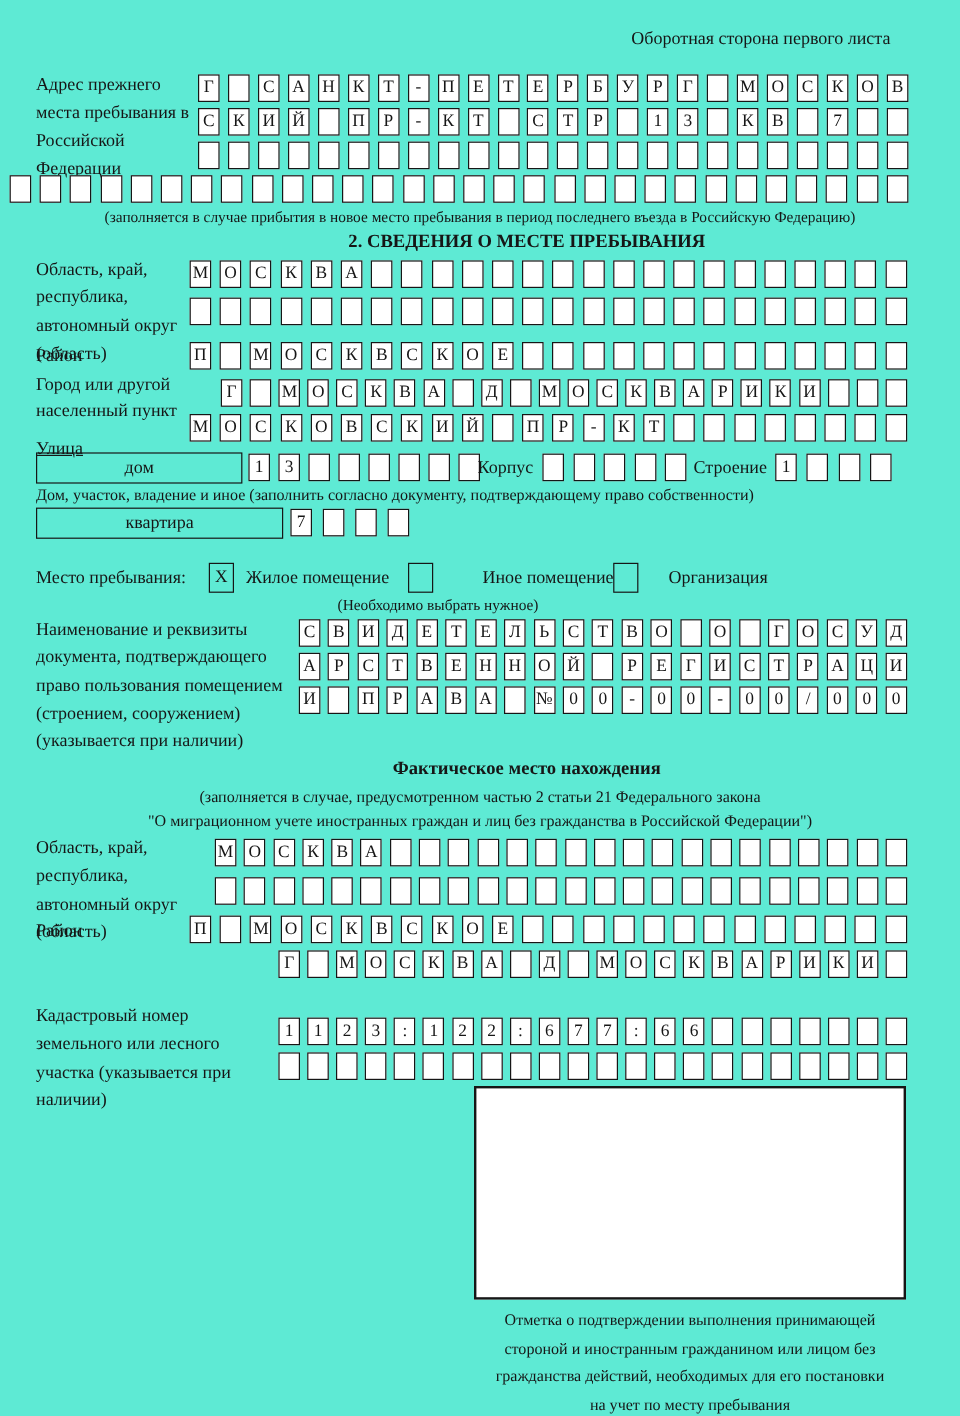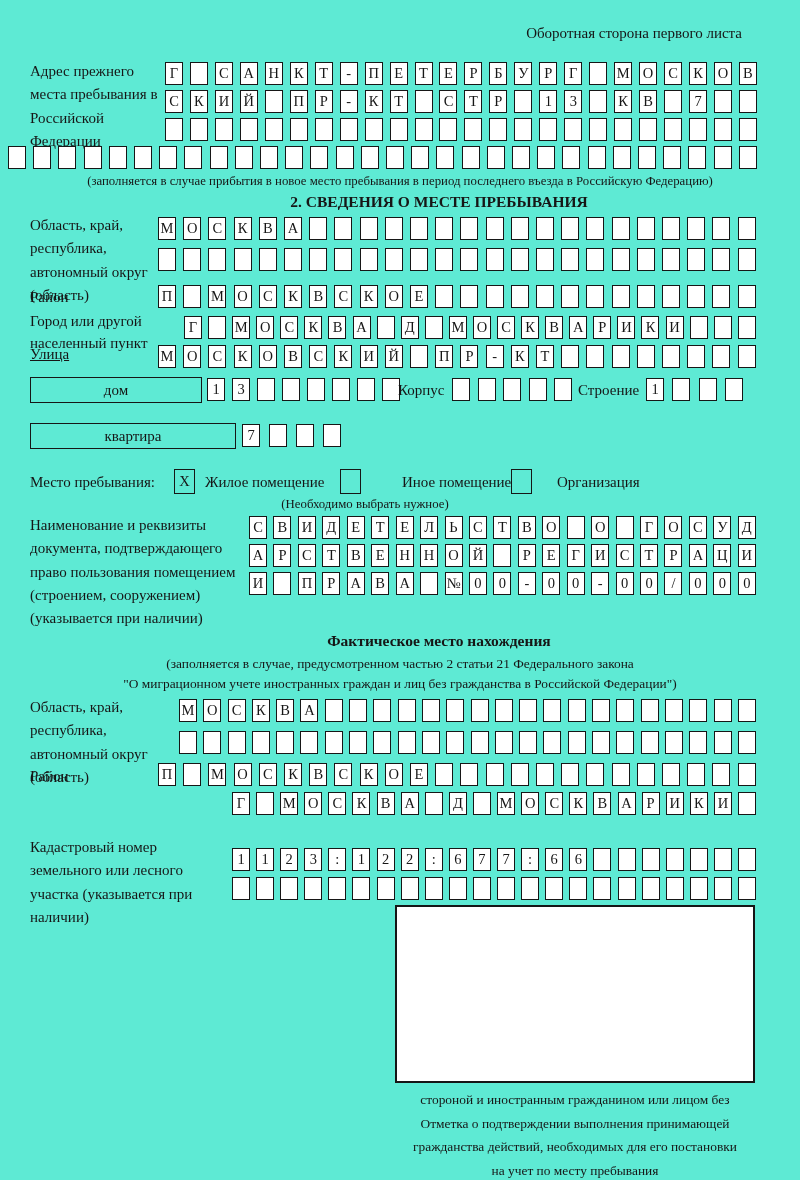--- a/index.html
+++ b/index.html
@@ -254,21 +254,21 @@
       <span class="cell">А</span>
       <span class="cell">Р</span>
       <span class="cell">И</span>
       <span class="cell">К</span>
       <span class="cell">И</span>
       <span class="cell"></span>
       <span class="cell"></span>
       <span class="cell"></span>
     </div>
 
-  <div class="abs lbl" style="left:30px; top:343px;text-decoration:underline;">Улица</div>
+  <div class="abs lbl" style="left:30px; top:363px;text-decoration:underline;">Улица</div>
   <div class="abs boxrow" style="left:158px; top:345px; width:598px;">
       <span class="cell">М</span>
       <span class="cell">О</span>
       <span class="cell">С</span>
       <span class="cell">К</span>
       <span class="cell">О</span>
       <span class="cell">В</span>
       <span class="cell">С</span>
       <span class="cell">К</span>
       <span class="cell">И</span>
@@ -308,20 +308,21 @@
       <span class="cell"></span>
       <span class="cell"></span>
     </div>
   <div class="abs lbl" style="left:578px; top:379px;">Строение</div>
   <div class="abs boxrow" style="left:646px; top:378px; width:97px;">
       <span class="cell">1</span>
       <span class="cell"></span>
       <span class="cell"></span>
       <span class="cell"></span>
     </div>
+  <div class="abs cap2" style="left:30px; top:405px;">Дом, участок, владение и иное (заполнить согласно документу, подтверждающему право собственности)</div>
 
   <div class="abs bigbox" style="left:30px; top:423px; width:206px;">квартира</div>
   <div class="abs boxrow" style="left:242px; top:424px; width:99px;">
       <span class="cell">7</span>
       <span class="cell"></span>
       <span class="cell"></span>
       <span class="cell"></span>
     </div>
 
   <div class="abs lbl" style="left:30px; top:471px;text-align:right;">Место пребывания:</div>
@@ -560,19 +561,19 @@
       <span class="cell"></span>
       <span class="cell"></span>
       <span class="cell"></span>
       <span class="cell"></span>
       <span class="cell"></span>
       <span class="cell"></span>
     </div>
 
   <div class="abs stamp" style="left:395px; top:905px; width:360px; height:178px;"></div>
   <div class="abs cap2" style="left:381px; top:1088px; width:388px; text-align:center;">
+    <div class="capline">Отметка о подтверждении выполнения принимающей</div>
     <div class="capline">стороной и иностранным гражданином или лицом без</div>
-    <div class="capline">Отметка о подтверждении выполнения принимающей</div>
     <div class="capline">гражданства действий, необходимых для его постановки</div>
     <div class="capline">на учет по месту пребывания</div>
   </div>
 
 </div>
 
 </body></html>

